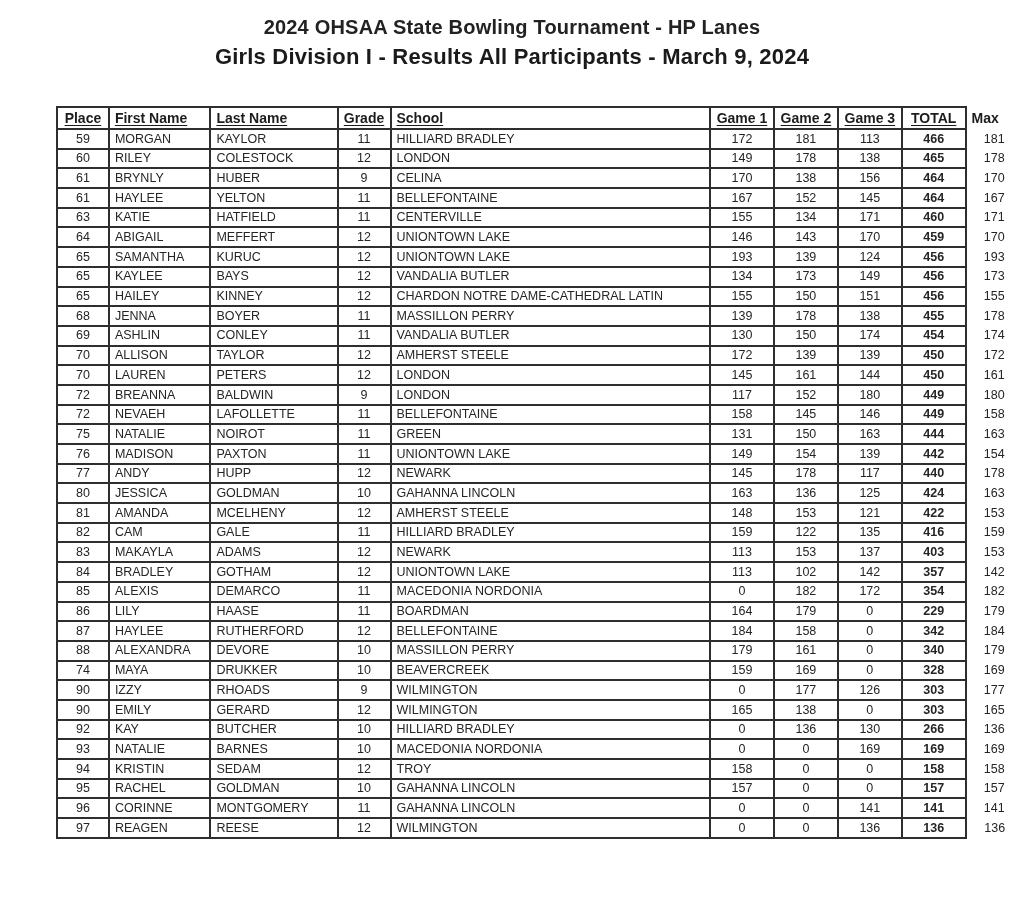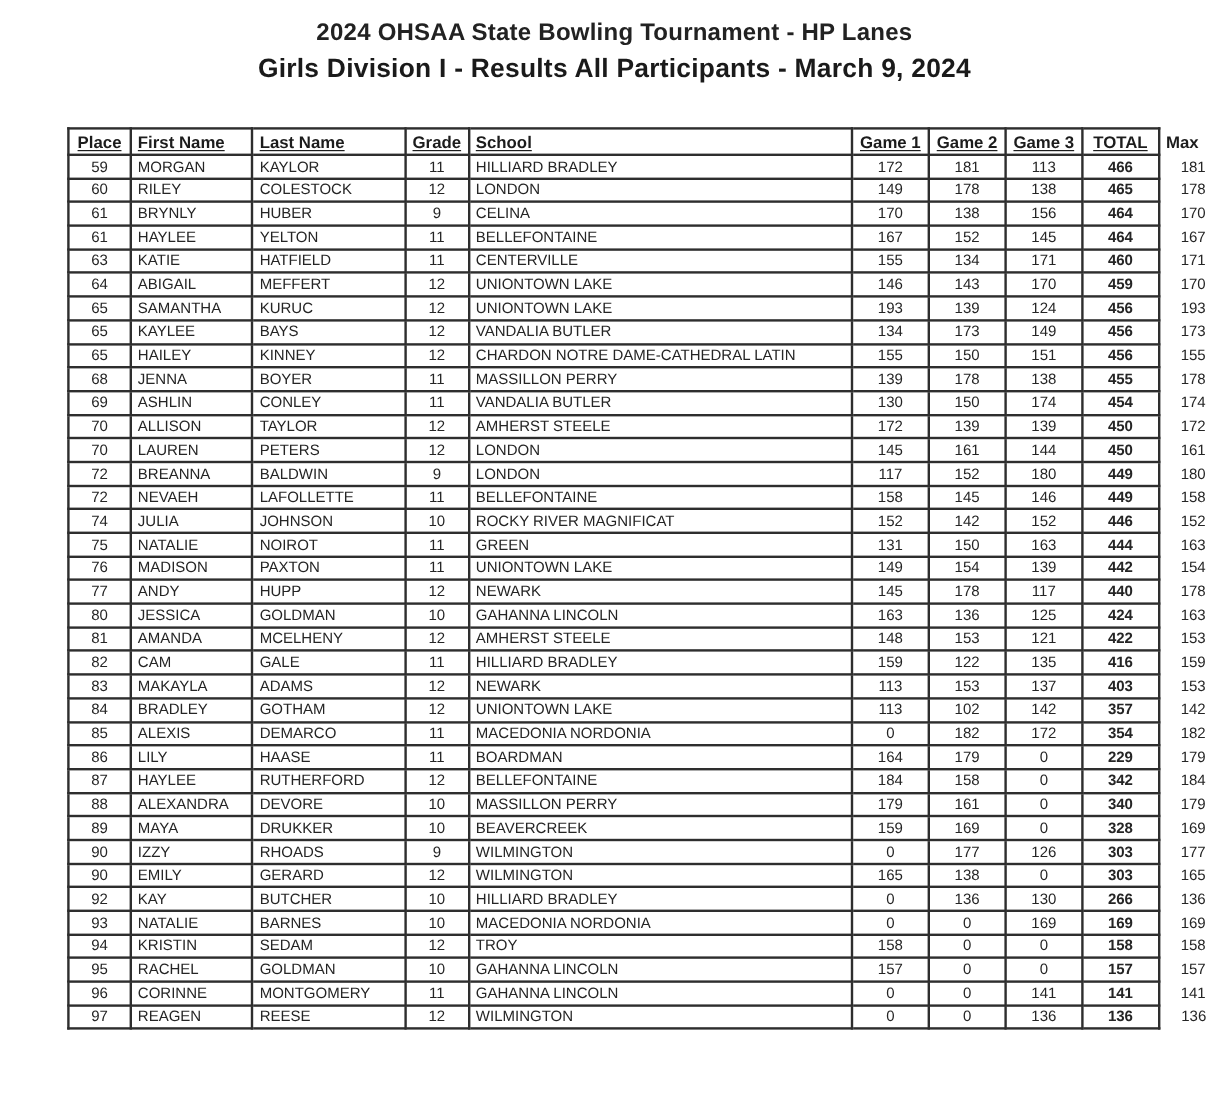--- a/index.html
+++ b/index.html
@@ -307,32 +307,20 @@
     <td class="al">LAFOLLETTE</td>
     <td class="ac">11</td>
     <td class="al">BELLEFONTAINE</td>
     <td class="ac">158</td>
     <td class="ac">145</td>
     <td class="ac">146</td>
     <td class="ac c-total">449</td>
     <td class="c-max">158</td>
   </tr>
 
-  <tr>
-    <td class="ac">74</td>
-    <td class="al">JULIA</td>
-    <td class="al">JOHNSON</td>
-    <td class="ac">10</td>
-    <td class="al">ROCKY RIVER MAGNIFICAT</td>
-    <td class="ac">152</td>
-    <td class="ac">142</td>
-    <td class="ac">152</td>
-    <td class="ac c-total">446</td>
-    <td class="c-max">152</td>
-  </tr>
 
   <tr>
     <td class="ac">75</td>
     <td class="al">NATALIE</td>
     <td class="al">NOIROT</td>
     <td class="ac">11</td>
     <td class="al">GREEN</td>
     <td class="ac">131</td>
     <td class="ac">150</td>
     <td class="ac">163</td>
@@ -479,21 +467,21 @@
     <td class="ac">10</td>
     <td class="al">MASSILLON PERRY</td>
     <td class="ac">179</td>
     <td class="ac">161</td>
     <td class="ac">0</td>
     <td class="ac c-total">340</td>
     <td class="c-max">179</td>
   </tr>
 
   <tr>
-    <td class="ac">89</td>
+    <td class="ac">74</td>
     <td class="al">MAYA</td>
     <td class="al">DRUKKER</td>
     <td class="ac">10</td>
     <td class="al">BEAVERCREEK</td>
     <td class="ac">159</td>
     <td class="ac">169</td>
     <td class="ac">0</td>
     <td class="ac c-total">328</td>
     <td class="c-max">169</td>
   </tr>

